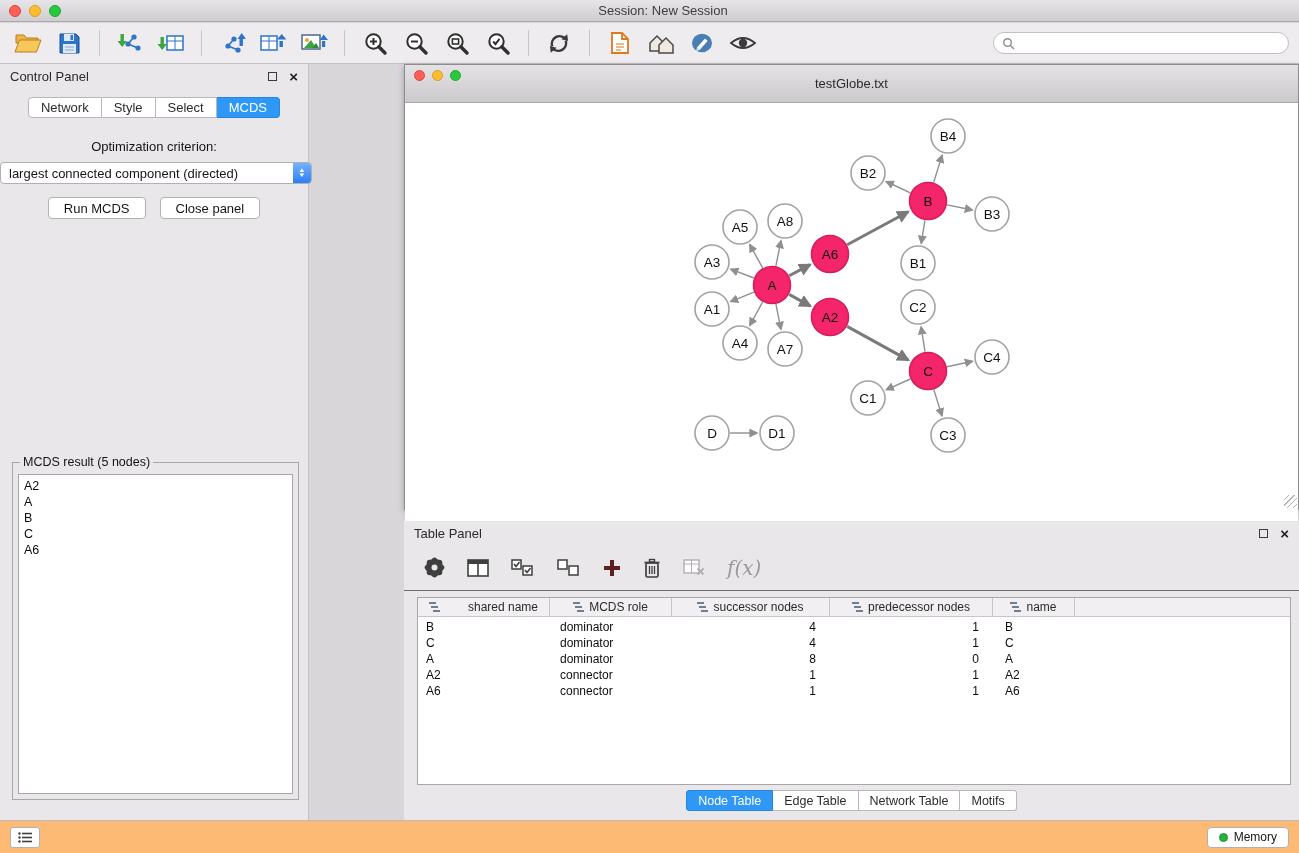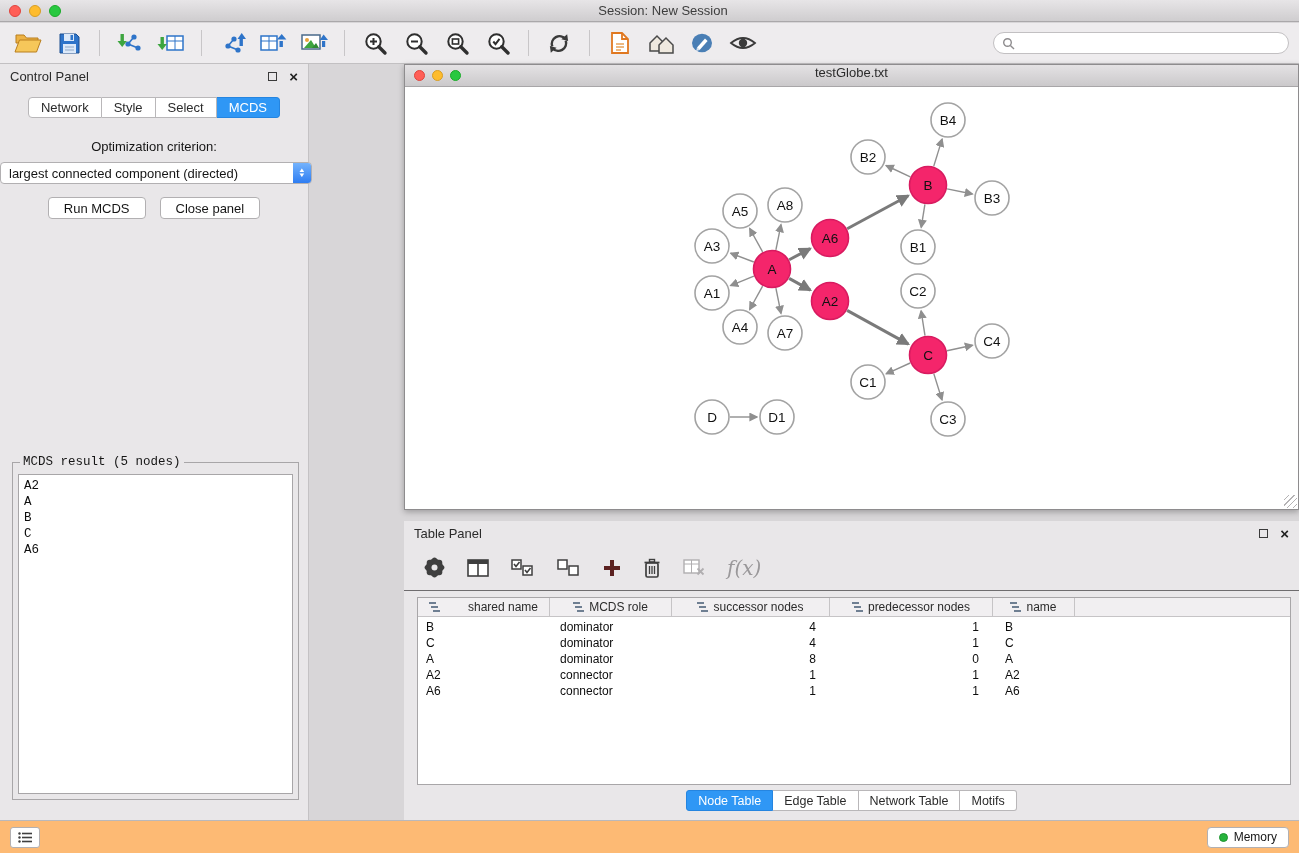--- a/index.html
+++ b/index.html
@@ -36,28 +36,28 @@
 .seg:first-child{border-left:1px solid #b9b7b9;border-radius:4px 0 0 4px;}
 .seg:last-child{border-radius:0 4px 4px 0;}
 .seg.active{background:#2f97f5;border-color:#2585e0;color:#fff;}
 .opt-label{text-align:center;margin-top:21px;font-size:13px;color:#151515;}
 .dropdown{margin:8px auto 0;width:312px;height:22px;background:#fff;border:1px solid #b2b0b2;border-radius:4px;display:flex;align-items:center;position:relative;padding-left:8px;}
 .dd-text{font-size:13px;color:#151515;white-space:nowrap;}
 .dd-stepper{position:absolute;right:0;top:0;width:18px;height:20px;background:linear-gradient(#74b3fc,#2e7df2);border-radius:0 3px 3px 0;display:flex;flex-direction:column;align-items:center;justify-content:center;color:#fff;}
 .dd-stepper span{font-size:6px;line-height:5px;transform:scaleX(1.3);}
 .btn-row{display:flex;justify-content:center;gap:14px;margin-top:13px;}
 .mac-btn{height:22px;padding:0 15px;background:#fff;border:1px solid #b2b0b2;border-radius:4px;font:13px "Liberation Sans",sans-serif;color:#151515;}
-.result-box{position:absolute;left:12px;right:9px;top:391px;bottom:20px;border:1px solid #a8a6a8;padding:5px;display:flex;flex-direction:column;font-family:Liberation Mono, monospace;}
+.result-box{position:absolute;left:12px;right:9px;top:391px;bottom:20px;border:1px solid #a8a6a8;padding:5px;display:flex;flex-direction:column;}
 .result-box legend{font-size:12.5px;color:#151515;padding:0 3px;margin-left:2px;}
 .result-list{flex:1;background:#fff;border:1px solid #a8a6a8;overflow:hidden;padding:3px 5px;}
 .result-item{font-size:12.5px;line-height:16px;color:#0d0d0d;}
 
 
 .network-window{position:absolute;left:404px;top:64px;width:895px;height:446px;background:#fff;border:1px solid #8e8c8e;box-shadow:0 2px 6px rgba(0,0,0,.28);}
-.net-titlebar{height:22px;background:linear-gradient(#e4e2e4,#cbc9cb);border-bottom:1px solid #a8a6a8;position:relative;display:flex;justify-content:center;font-size:13px;color:#2b2b2b;}
+.net-titlebar{height:38px;background:linear-gradient(#e4e2e4,#cbc9cb);border-bottom:1px solid #a8a6a8;position:relative;display:flex;align-items:center;justify-content:center;font-size:13px;color:#2b2b2b;}
 .net-lights{position:absolute;left:9px;top:5px;display:flex;gap:7px;}
 .net-lights .light{width:11px;height:11px;}
 .net-canvas{position:relative;width:893px;height:422px;background:#fff;overflow:hidden;}
 .resize-grip{position:absolute;right:1px;bottom:1px;width:13px;height:13px;background:repeating-linear-gradient(135deg,transparent 0 3px,#b4b2b4 3px 4px);}
 
 
 .table-panel{position:absolute;left:404px;top:521px;right:0;bottom:33px;background:#e9e7e9;}
 .tp-toolbar{height:46px;display:flex;align-items:center;gap:22px;padding:0 20px;border-bottom:1px solid #6e6c6e;}
 .tp-icon{display:flex;align-items:center;justify-content:center;}
 .fx{font-family:"DejaVu Serif",serif;font-style:italic;font-size:20px;color:#9a989a;}

